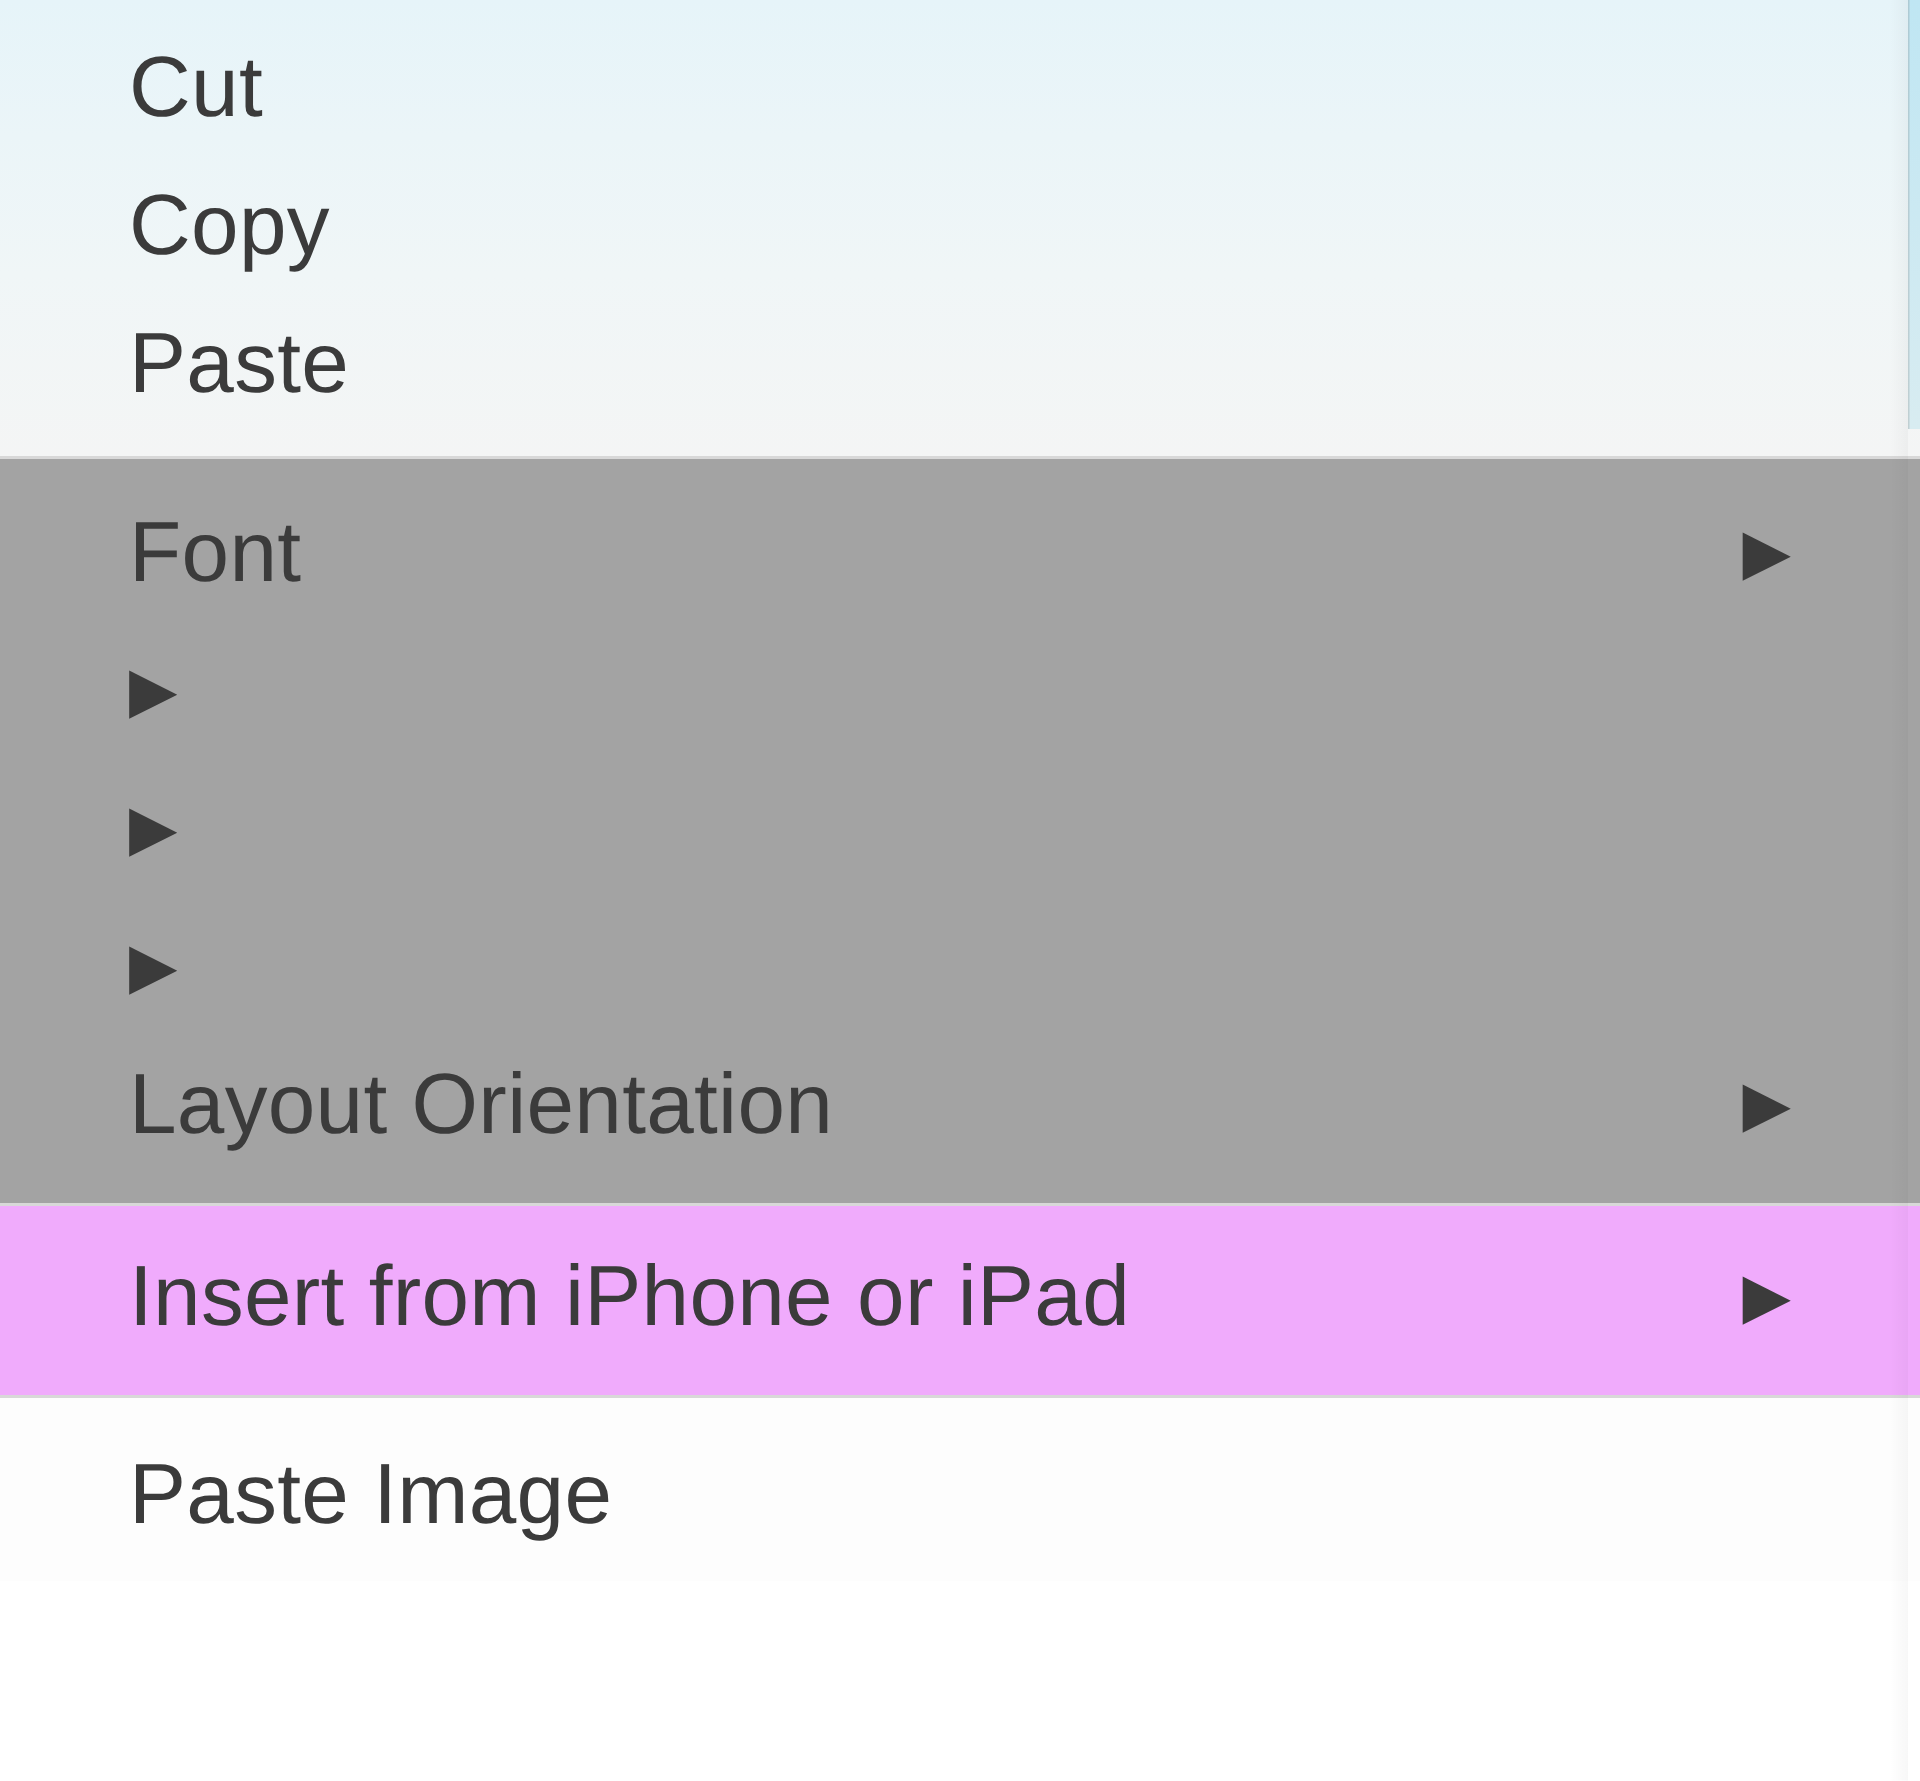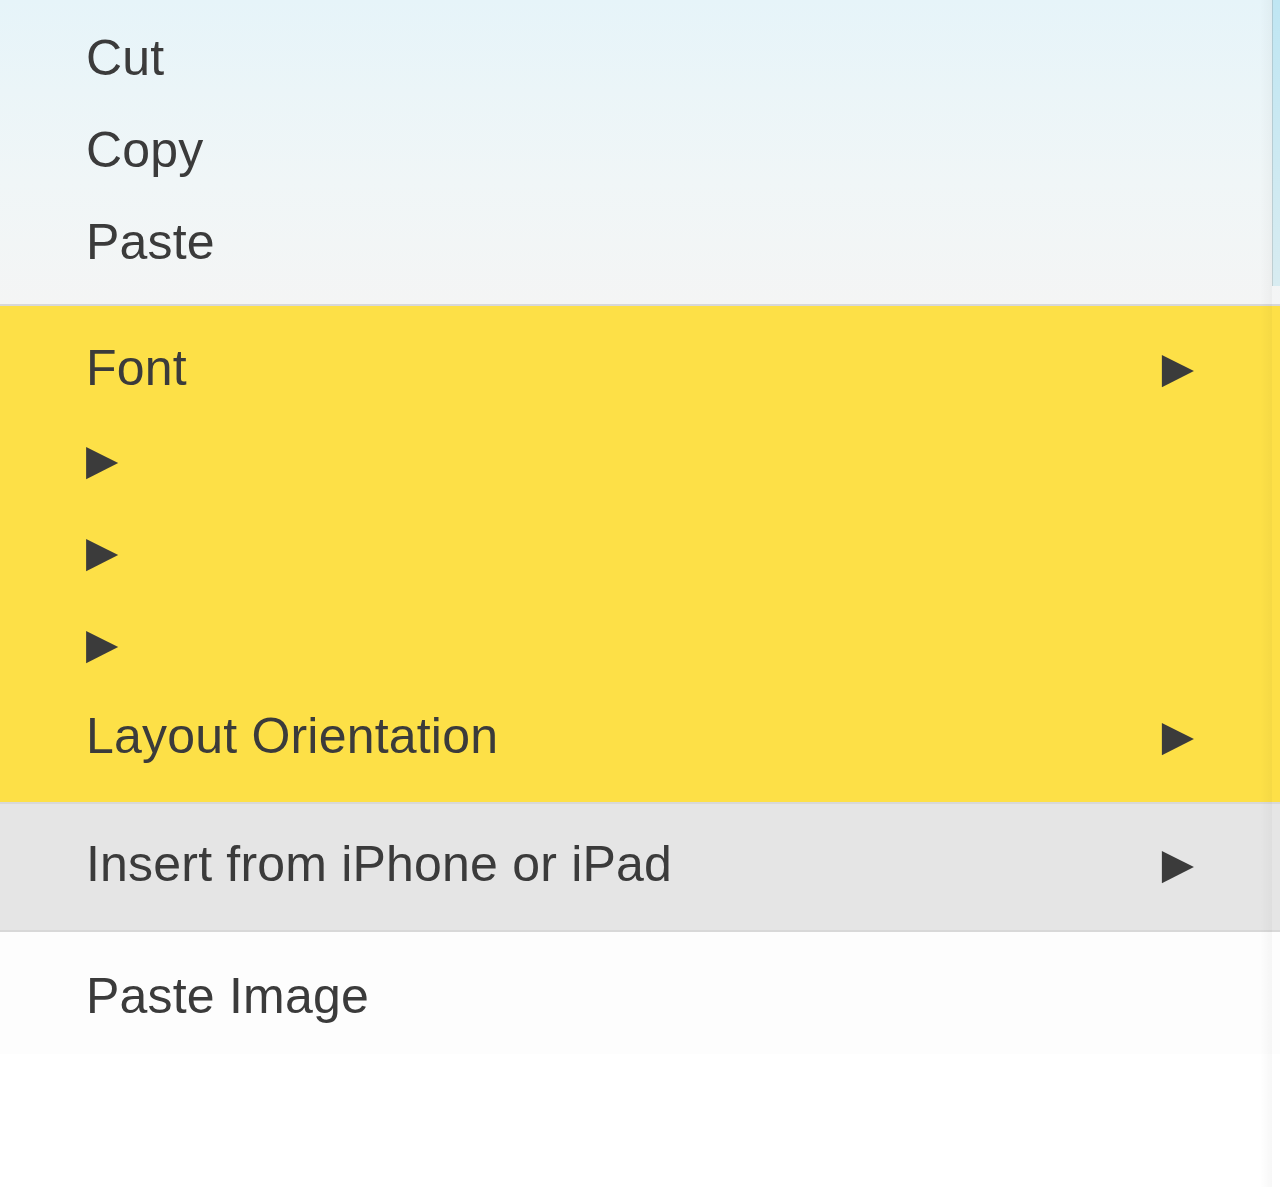--- a/index.html
+++ b/index.html
@@ -23,45 +23,45 @@
     .menu-section {
       display: flex;
       flex-direction: column;
     }
     .menu-section.first {
       background: linear-gradient(to bottom, #e6f4f9 0%, #f0f6f7 60%, #f4f5f5 100%);
       padding-top: 12px;
       padding-bottom: 16px;
     }
     .menu-section.second {
-      background: #fde047;
+      background: #a3a3a3;
       padding-top: 16px;
       padding-bottom: 20px;
     }
     .menu-section.third {
-      background: #e5e5e5;
+      background: #f0abfc;
       padding-top: 14px;
       padding-bottom: 20px;
     }
     .menu-section.fourth {
       background: #fdfdfd;
       padding-top: 18px;
       padding-bottom: 12px;
     }
     .menu-item {
       display: flex;
       align-items: center;
       justify-content: space-between;
       height: 92px;
       padding-left: 86px;
       padding-right: 86px;
       cursor: default;
     }
     .menu-item-label {
-      font-size: 50px;
+      font-size: 57px;
       font-weight: 400;
       color: #3b3b3b;
       letter-spacing: 0.2px;
     }
     .separator {
       height: 2px;
       background: #d8d8d8;
       width: 100%;
     }
     .submenu-arrow {

